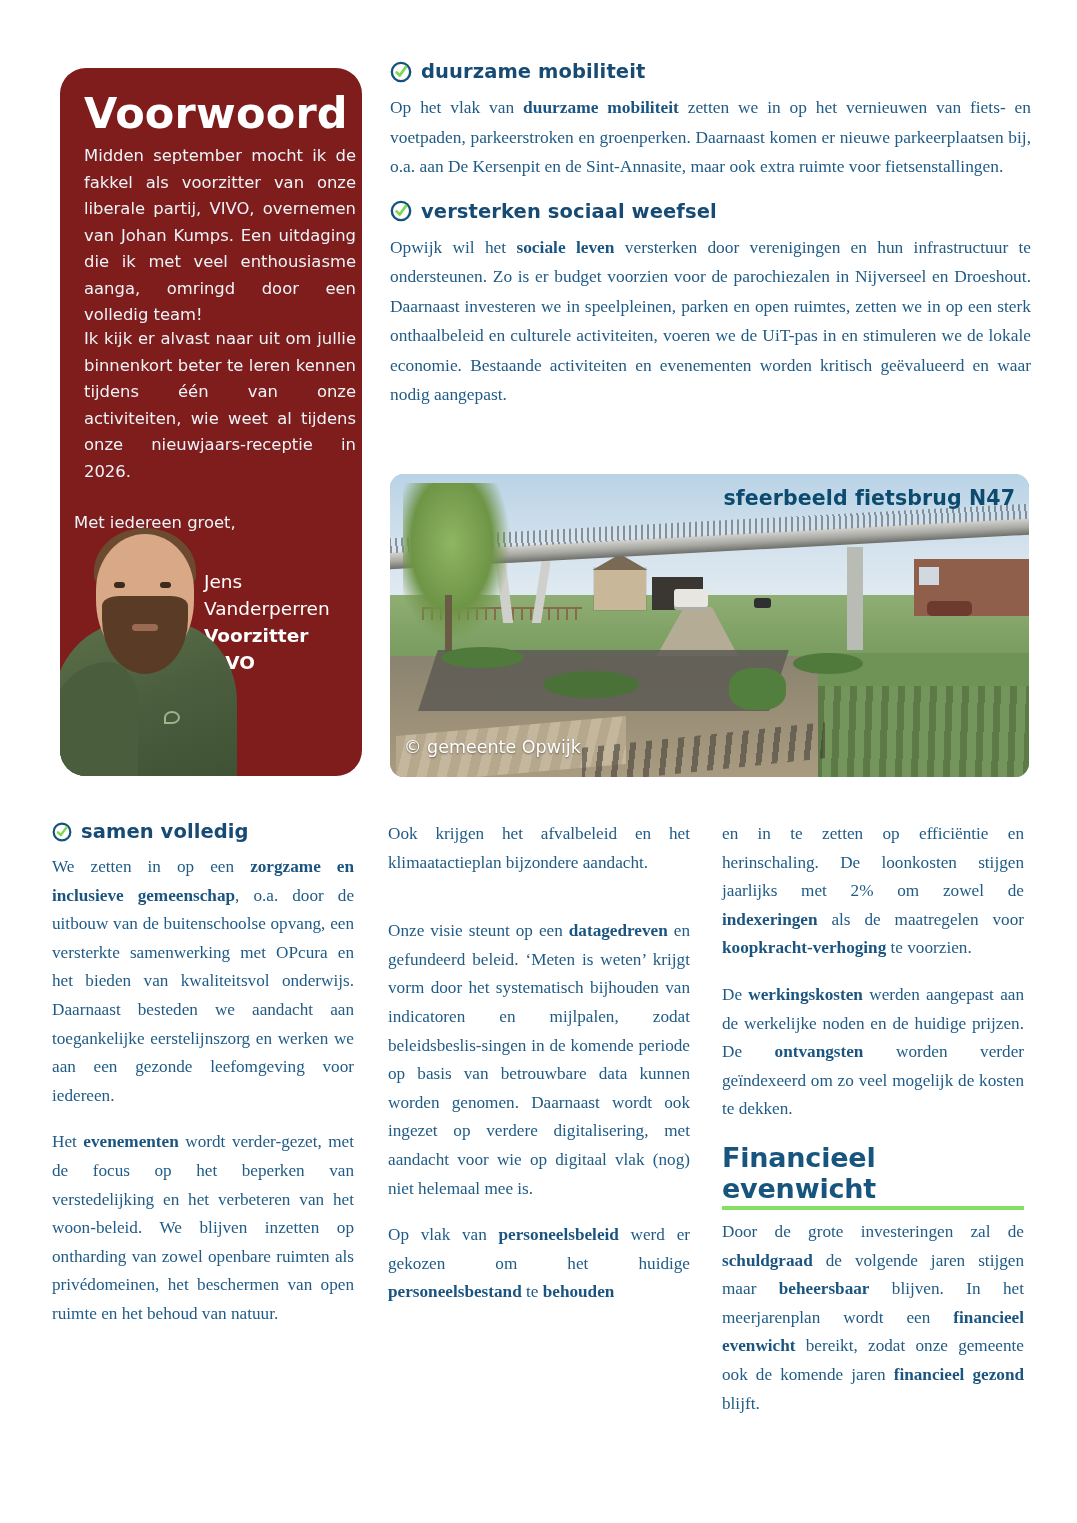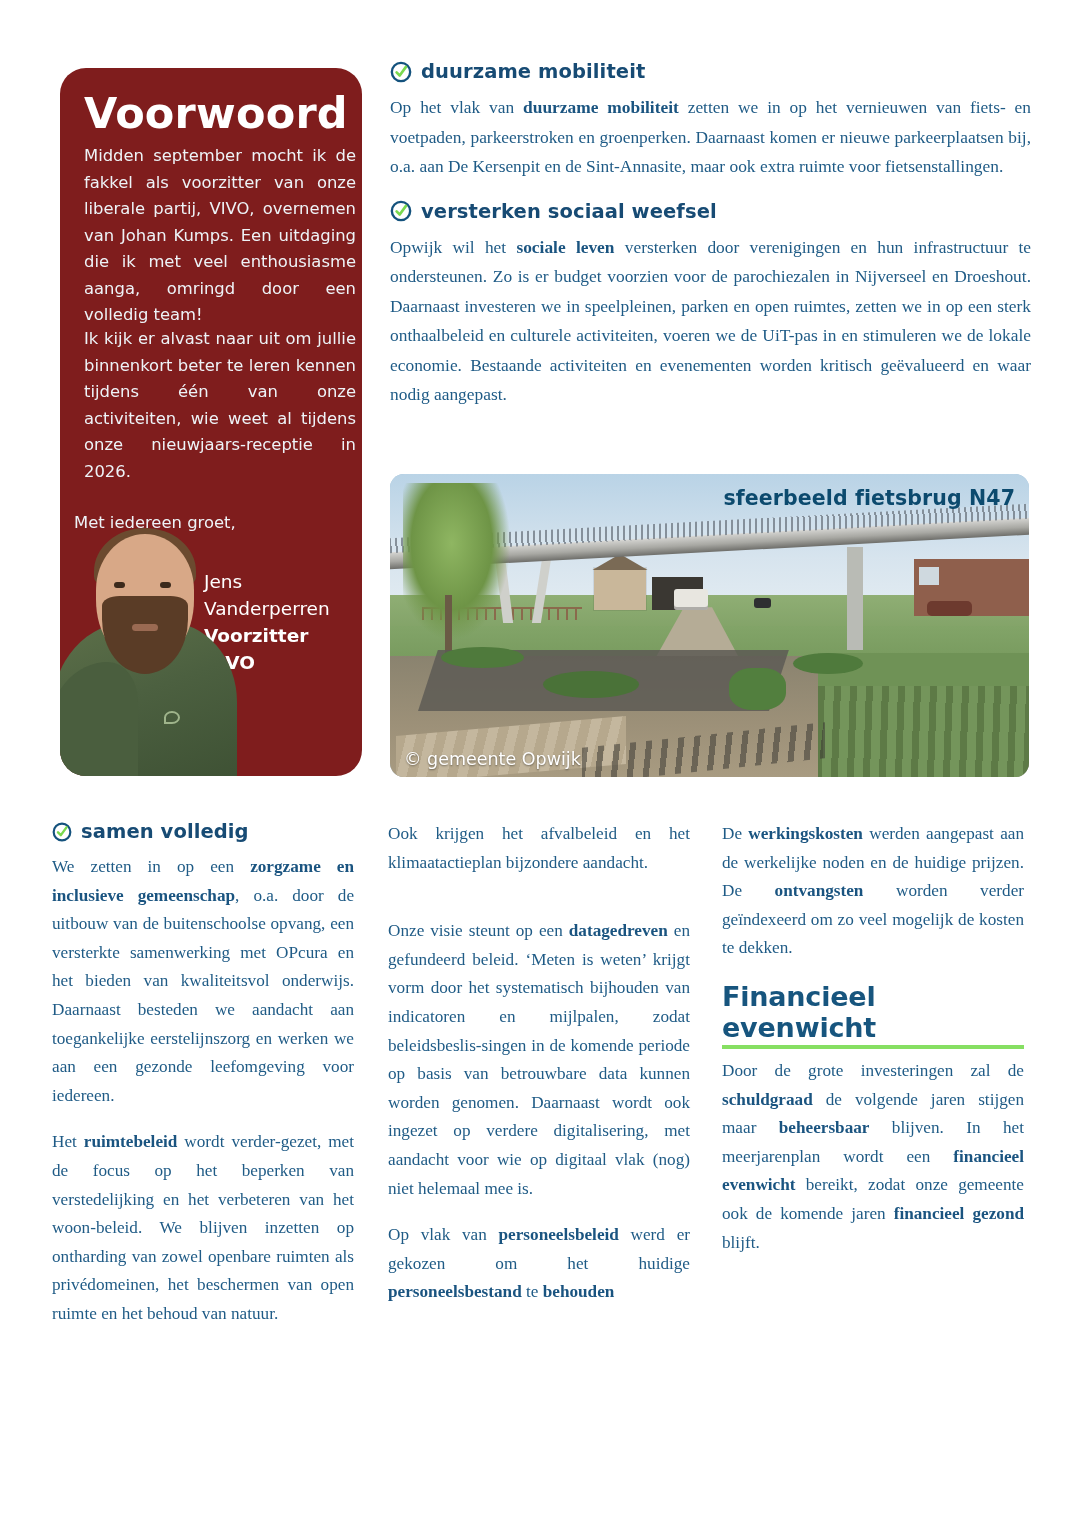--- a/index.html
+++ b/index.html
@@ -317,21 +317,21 @@
   #photo-caption {
     position: absolute;
     right: 14px; top: 12px;
     font-size: 20.5px;
     font-weight: bold;
     color: #0c4a6e;
     letter-spacing: .1px;
   }
   #photo-credit {
     position: absolute;
-    left: 14px; bottom: 8px;
+    left: 14px; bottom: 20px;
     font-size: 17.5px;
     color: #ffffff;
     text-shadow: 0 1px 2px rgba(0,0,0,.45);
   }
 
   
   #bottom-area {
     position: absolute;
     left: 0; top: 820px;
     width: 1077px;
@@ -463,37 +463,38 @@
       <svg class="check-icon" width="20" height="20" viewBox="0 0 24 24">
         <circle cx="12" cy="12" r="10" fill="none" stroke="#14527d" stroke-width="2.6"></circle>
         <path d="M7.2 12.4 L10.6 15.8 L17.4 6.4" fill="none" stroke="#7ad94f" stroke-width="2.9" stroke-linecap="round" stroke-linejoin="round"></path>
       </svg>
       <span class="htext">samen volledig</span>
     </div>
 
     <p class="para"><span>We zetten in op een </span><b>zorgzame en inclusieve gemeenschap</b><span>, o.a. door de uitbouw van de buitenschoolse opvang, een versterkte samenwerking met OPcura en het bieden van kwaliteitsvol onderwijs. Daarnaast besteden we aandacht aan toegankelijke eerstelijnszorg en werken we aan een gezonde leefomgeving voor iedereen.</span></p>
 
 
-    <p class="para"><span>Het </span><b>ruimtebeleid</b><span> wordt verder-gezet, met de focus op het beperken van verstedelijking en het verbeteren van het woon-beleid. We blijven inzetten op ontharding van zowel openbare ruimten als privédomeinen, het beschermen van open ruimte en het behoud van natuur.</span></p>
+    <p class="para"><span>Het </span><b>evenementen</b><span> wordt verder-gezet, met de focus op het beperken van verstedelijking en het verbeteren van het woon-beleid. We blijven inzetten op ontharding van zowel openbare ruimten als privédomeinen, het beschermen van open ruimte en het behoud van natuur.</span></p>
   </div>
 
   <div class="col" id="col-mid">
 
     <p class="para">Ook krijgen het afvalbeleid en het klimaatactieplan bijzondere aandacht.</p>
 
     <div class="spacer-lg"></div>
 
 
     <p class="para"><span>Onze visie steunt op een </span><b>datagedreven</b><span> en gefundeerd beleid. ‘Meten is weten’ krijgt vorm door het systematisch bijhouden van indicatoren en mijlpalen, zodat beleidsbeslis-singen in de komende periode op basis van betrouwbare data kunnen worden genomen. Daarnaast wordt ook ingezet op verdere digitalisering, met aandacht voor wie op digitaal vlak (nog) niet helemaal mee is.</span></p>
 
     <p class="para"><span>Op vlak van </span><b>personeelsbeleid</b><span> werd er gekozen om het huidige </span><b>personeelsbestand</b><span> te </span><b>behouden</b></p>
   </div>
 
   <div class="col" id="col-right">
 
+    <p class="para"><span> en in te zetten op efficiëntie en herinschaling. De loonkosten stijgen jaarlijks met 2% om zowel de </span><b>indexeringen</b><span> als de maatregelen voor </span><b>koopkracht-verhoging</b><span> te voorzien.</span></p>
 
     <p class="para"><span>De </span><b>werkingskosten</b><span> werden aangepast aan de werkelijke noden en de huidige prijzen. De </span><b>ontvangsten</b><span> worden verder geïndexeerd om zo veel mogelijk de kosten te dekken.</span></p>
 
     <div id="fin-heading">Financieel evenwicht</div>
 
     <p class="para"><span>Door de grote investeringen zal de </span><b>schuldgraad</b><span> de volgende jaren stijgen maar </span><b>beheersbaar</b><span> blijven. In het meerjarenplan wordt een </span><b>financieel evenwicht</b><span> bereikt, zodat onze gemeente ook de komende jaren </span><b>financieel gezond</b><span> blijft.</span></p>
   </div>
 </div>
 
 </body></html>

